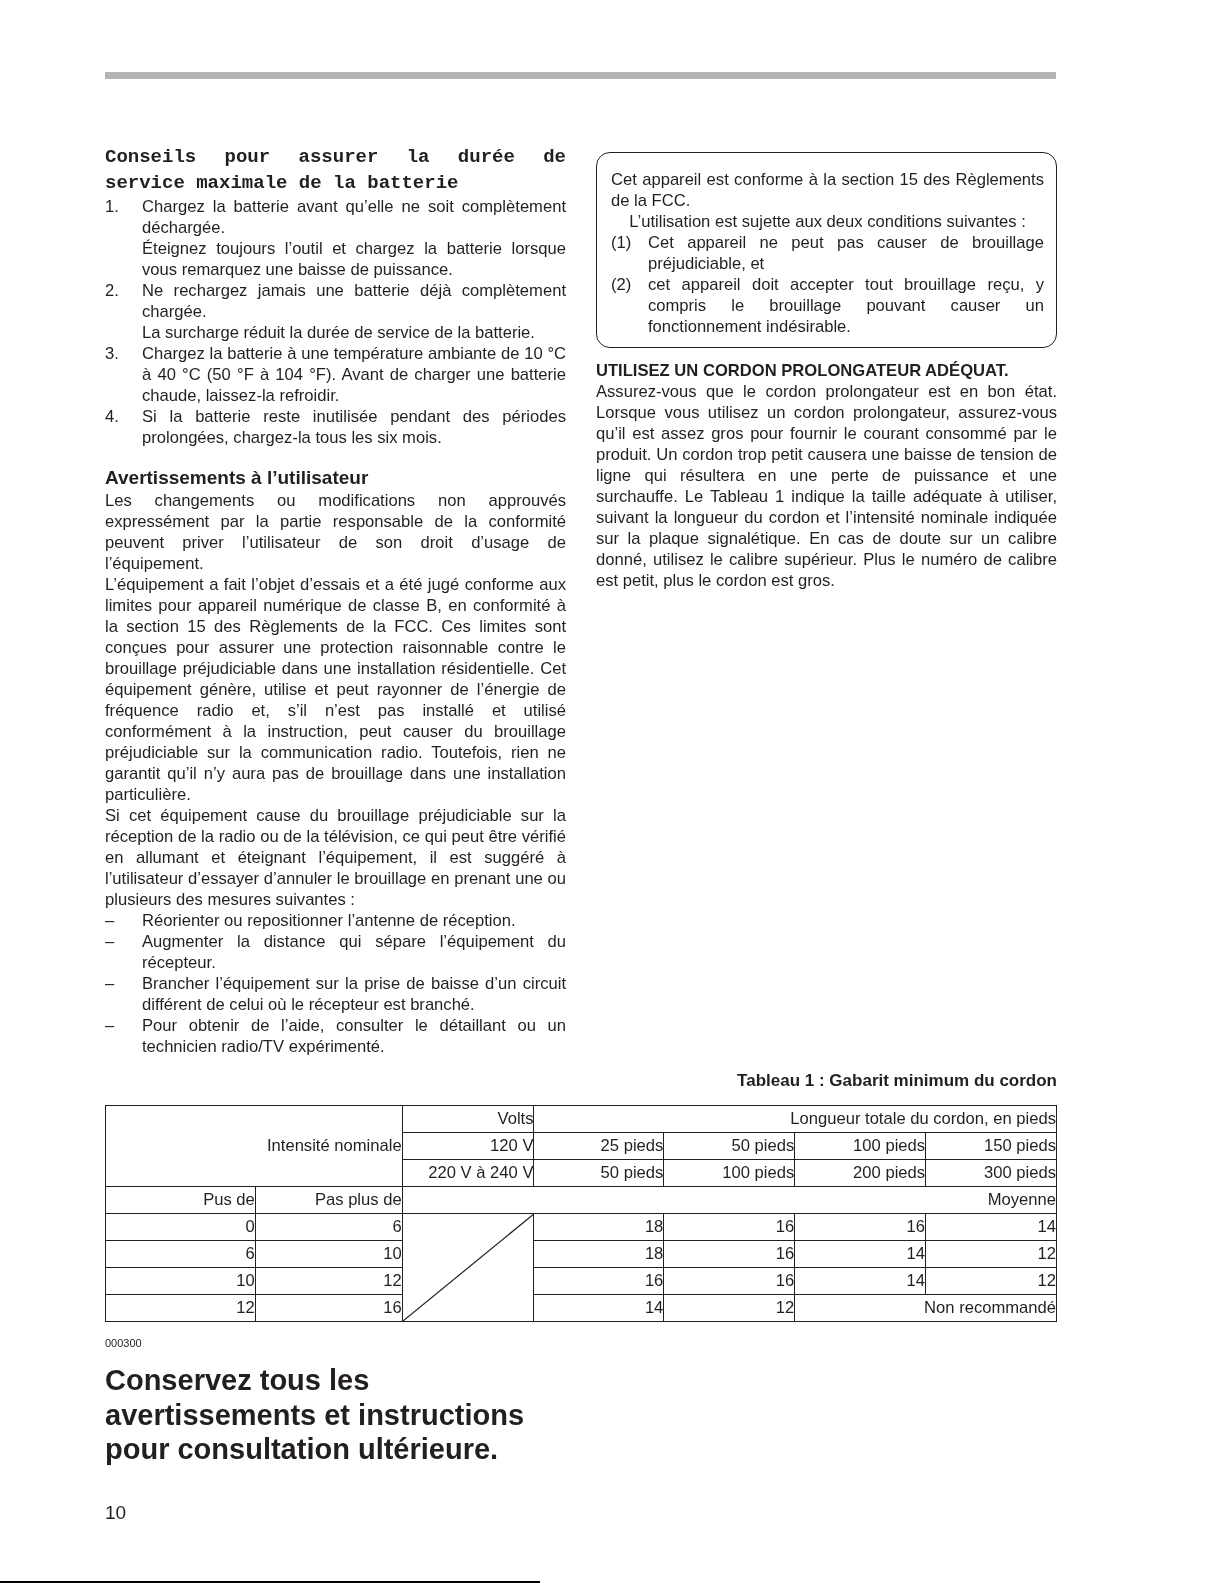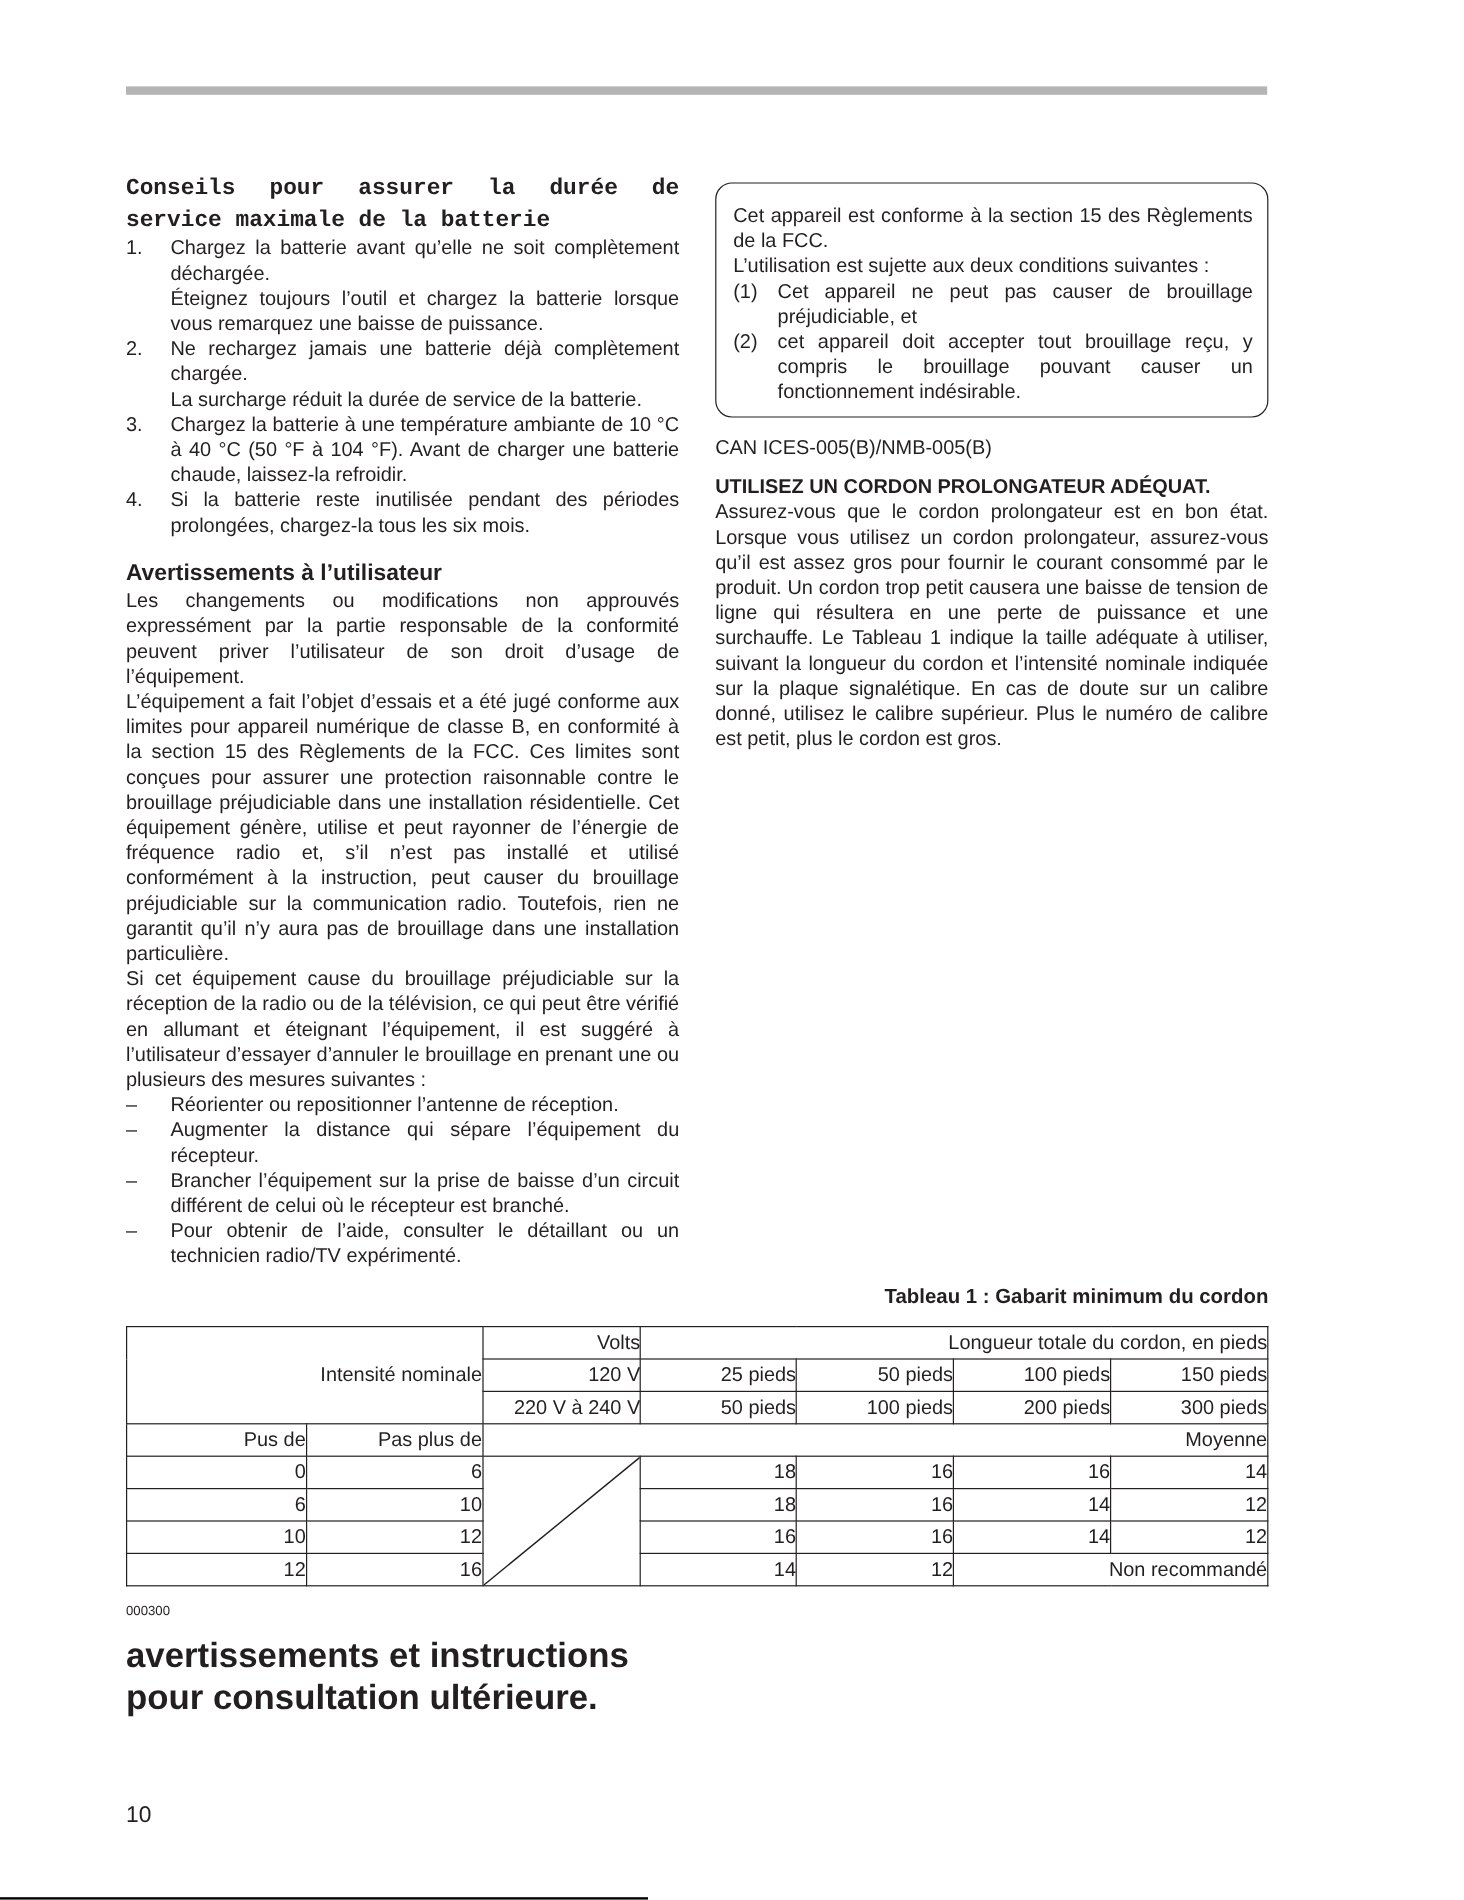--- a/index.html
+++ b/index.html
@@ -80,33 +80,32 @@
     <li>
         <span class="num">–</span>
         <p>Pour obtenir de l’aide, consulter le détaillant ou un technicien radio/TV expérimenté.</p>
       </li>
   </ul>
 </div>
 
 <div class="col col-right" style="top:150px;">
   <div class="box">
     <p>Cet appareil est conforme à la section 15 des Règlements de la FCC.</p>
-    <p style="text-align:left">L’utilisation est sujette aux deux conditions suivantes :</p>
+    <p style="text-align:center">L’utilisation est sujette aux deux conditions suivantes :</p>
     <ul class="ol">
       <li>
           <span class="num">(1)</span>
           <p>Cet appareil ne peut pas causer de brouillage préjudiciable, et</p>
         </li>
       <li>
           <span class="num">(2)</span>
           <p>cet appareil doit accepter tout brouillage reçu, y compris le brouillage pouvant causer un fonctionnement indésirable.</p>
         </li>
     </ul>
   </div>
-  <p class="can">CAN ICES-005(B)/NMB-005(B)</p>
   <p class="cordhead">UTILISEZ UN CORDON PROLONGATEUR ADÉQUAT.</p>
   <p>Assurez-vous que le cordon prolongateur est en bon état. Lorsque vous utilisez un cordon prolongateur, assurez-vous qu’il est assez gros pour fournir le courant consommé par le produit. Un cordon trop petit causera une baisse de tension de ligne qui résultera en une perte de puissance et une surchauffe. Le Tableau 1 indique la taille adéquate à utiliser, suivant la longueur du cordon et l’intensité nominale indiquée sur la plaque signalétique. En cas de doute sur un calibre donné, utilisez le calibre supérieur. Plus le numéro de calibre est petit, plus le cordon est gros.</p>
 </div>
 
 <div class="table-title">Tableau 1 : Gabarit minimum du cordon</div>
 <table class="gauge">
   <colgroup>
     <col style="width:150px">
       <col style="width:147px">
       <col style="width:132px">
@@ -175,18 +174,19 @@
     <td>14</td>
     <td>12</td>
     <td colspan="2">Non recommandé</td>
   </tr>
 </tbody>
   </table>
 
 <div class="code">000300</div>
 
 <div class="big">
+  <div>Conservez tous les</div>
   <div>avertissements et instructions</div>
   <div>pour consultation ultérieure.</div>
 </div>
 
 <div class="pagenum">10</div>
 <div class="bottomline"></div>
 
 </body></html>

